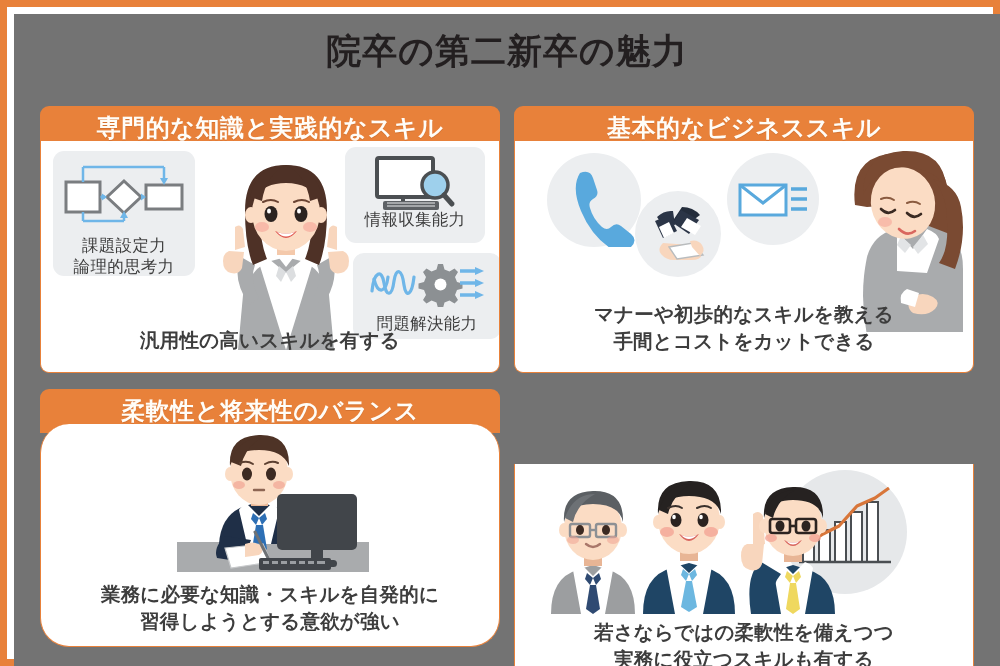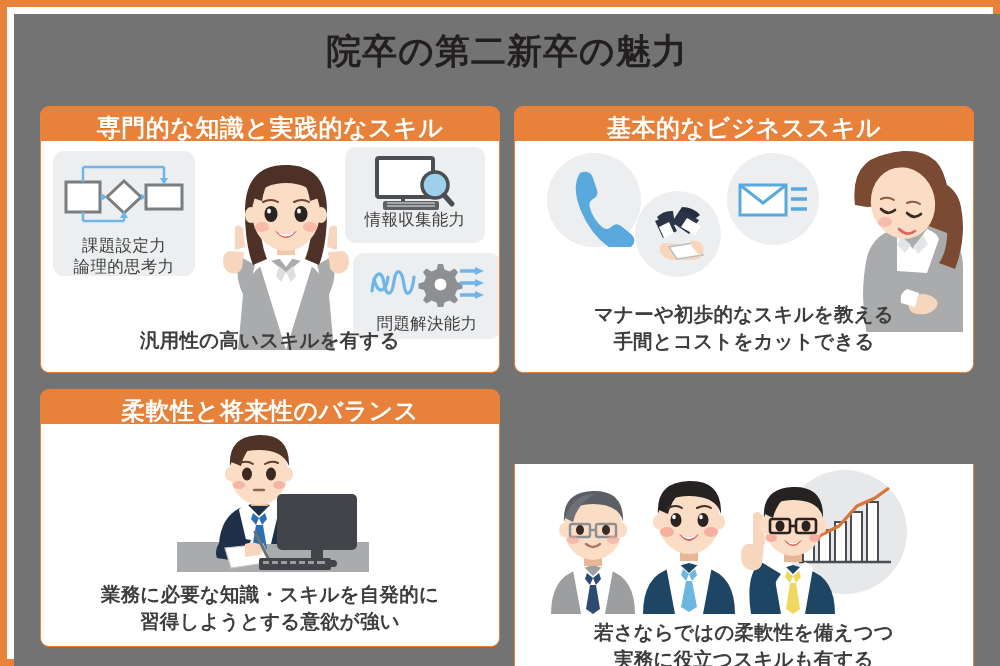--- a/index.html
+++ b/index.html
@@ -55,21 +55,21 @@
     line-height:1.38;
     letter-spacing:0.2px;
     white-space:pre-line;
   }
   
   #card-1{left:26px;top:84px;width:460px;height:275px;}
   #card-1 .card-body{height:232px;}
   #card-2{left:500px;top:84px;width:460px;height:275px;}
   #card-2 .card-body{height:232px;}
   #card-3{left:26px;top:367px;width:460px;height:266px;}
-  #card-3 .card-body{height:223px;}
+  #card-3 .card-body{height:223px;border-radius:29px;}
   #card-4{left:500px;top:367px;width:460px;height:266px;}
   #card-4 .card-body{height:223px;margin-top:40px;}
 
   .badge{
     position:absolute;
     background:#eceef0;
     border-radius:11px;
     display:flex;flex-direction:column;align-items:center;justify-content:flex-end;
     box-sizing:border-box;
   }

